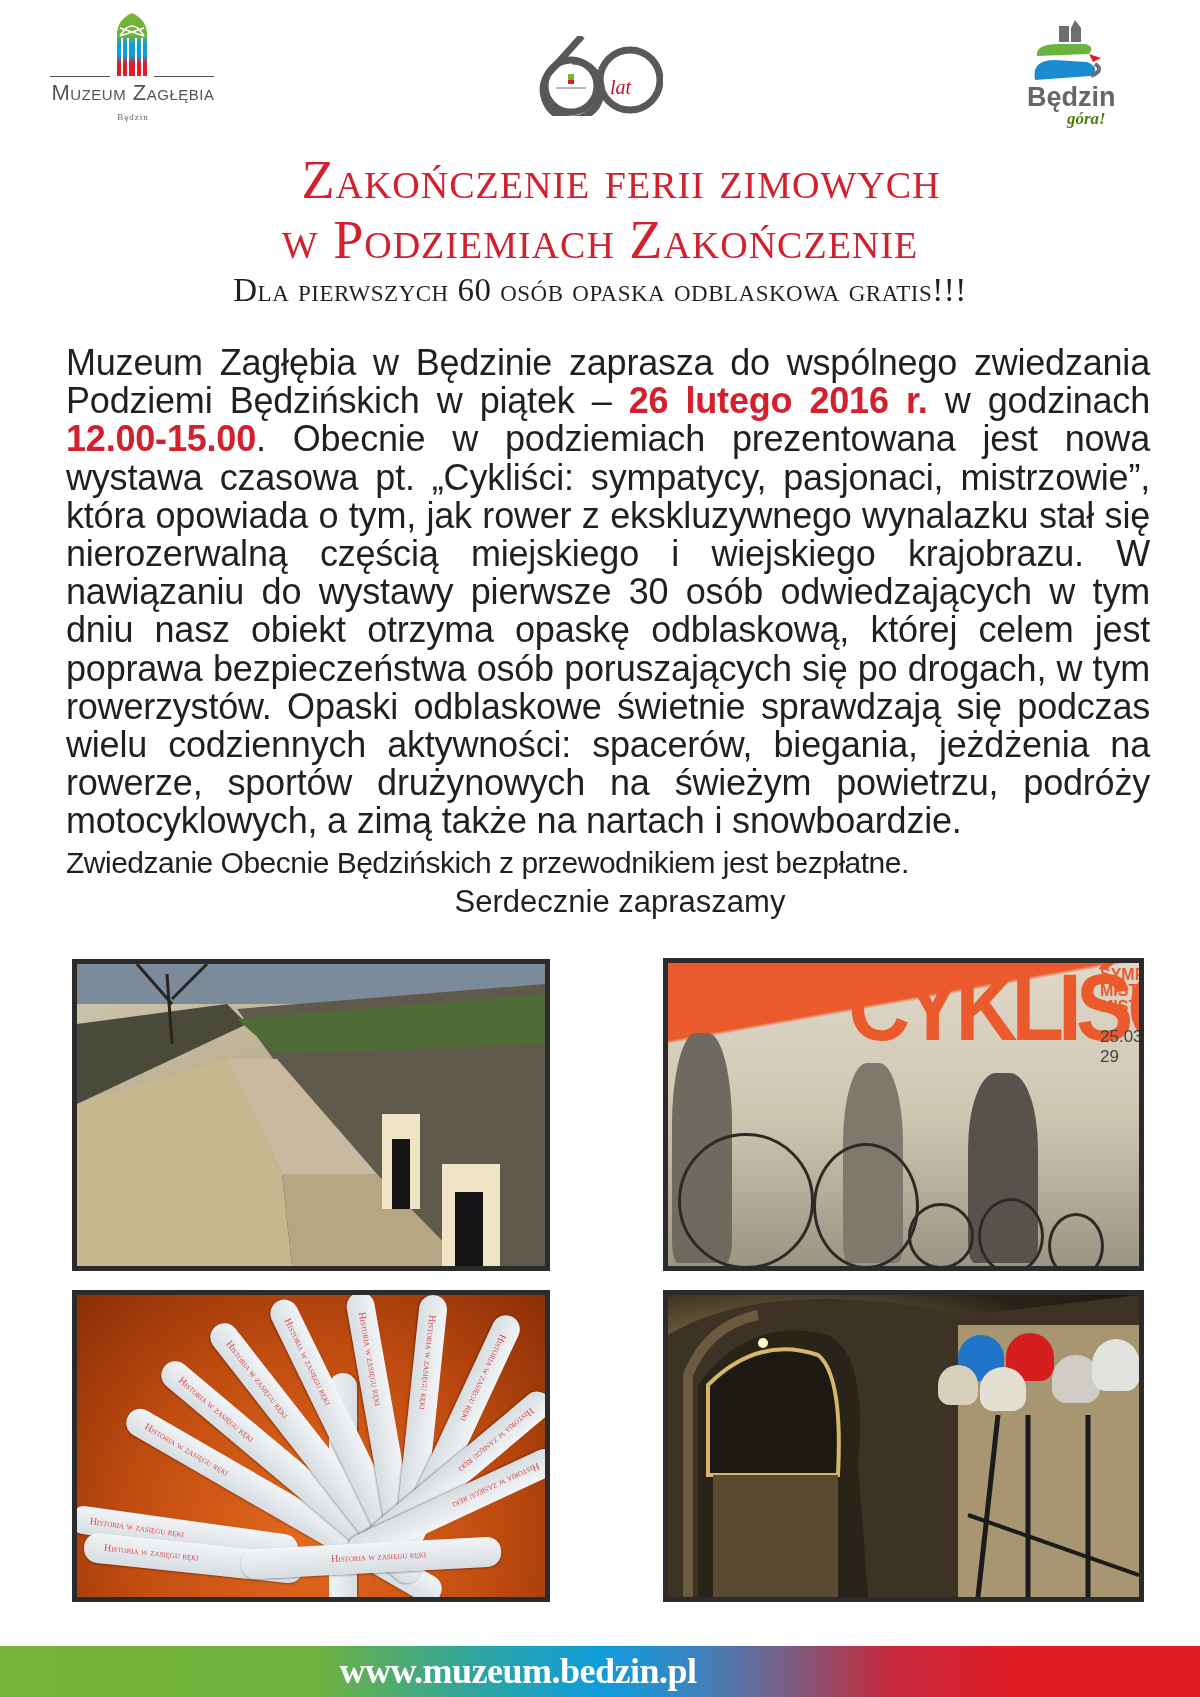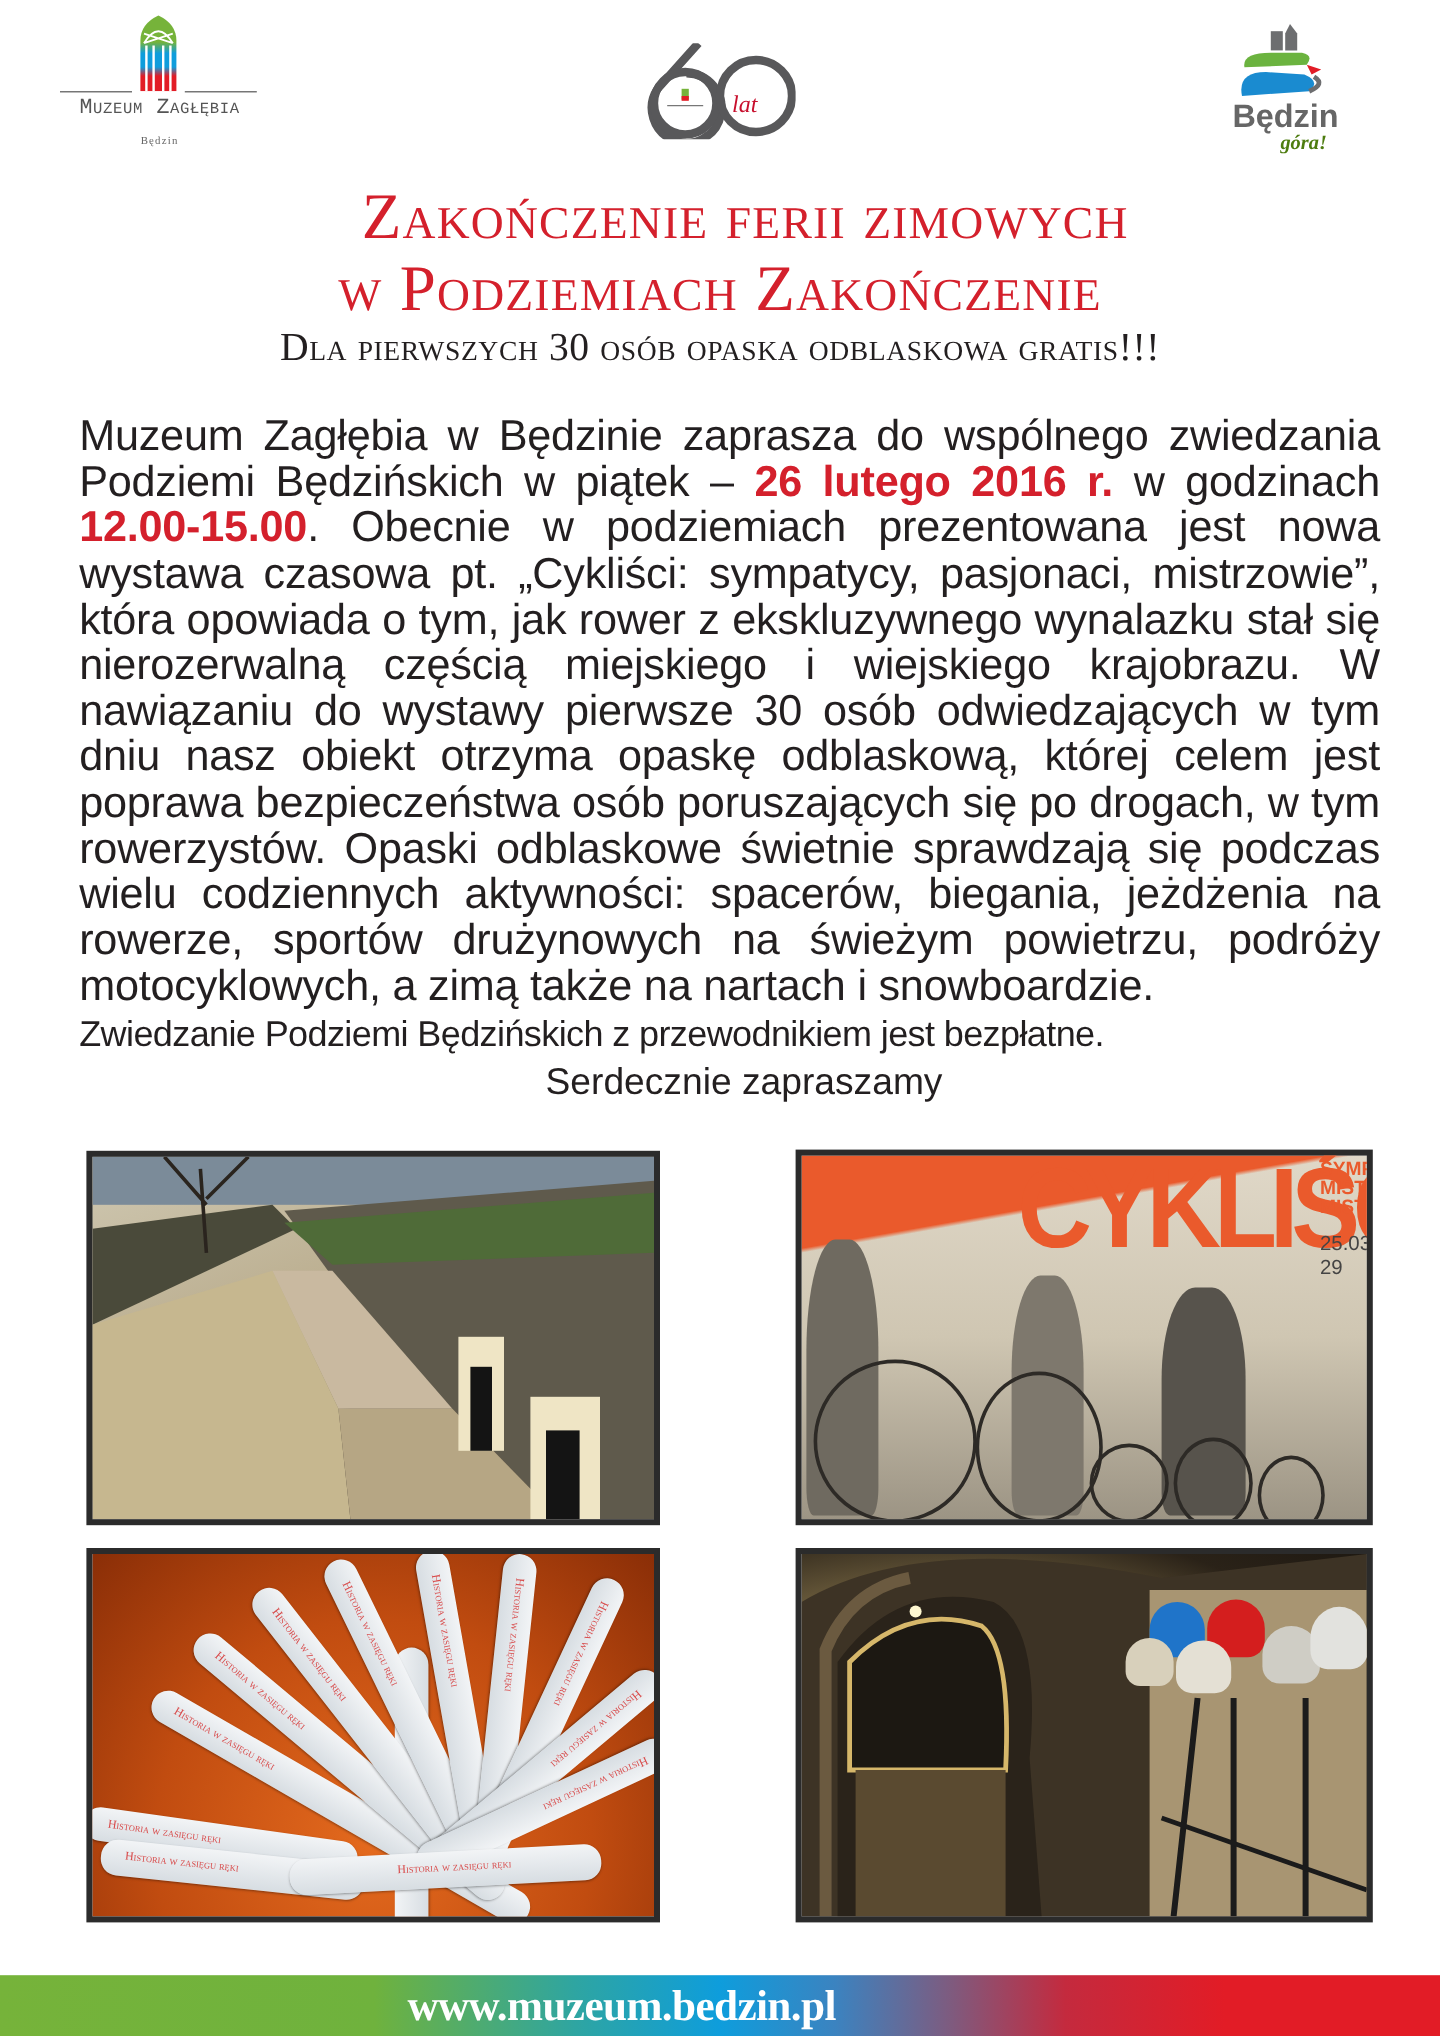--- a/index.html
+++ b/index.html
@@ -3,21 +3,21 @@
 <meta charset="utf-8">
 <style>
   html, body { margin:0; padding:0; background:#ffffff; }
   body { width:1200px; height:1697px; position:relative; overflow:hidden; font-family:"Liberation Sans", sans-serif; color:#231f20; }
   .abs { position:absolute; }
 
   
   .logo-left { left:38px; top:12px; width:190px; height:110px; }
   .logo-left .window { position:absolute; left:78px; top:0; width:32px; height:64px; }
   .logo-left .rule { position:absolute; top:64px; height:1px; background:#555; }
-  .logo-left .name { position:absolute; left:0; top:68px; width:190px; text-align:center; font-family:Liberation Mono, monospace; font-size:18px; color:#555; font-variant:small-caps; letter-spacing:0.5px; }
+  .logo-left .name { position:absolute; left:0; top:68px; width:190px; text-align:center; font-family:Liberation Sans, sans-serif; font-size:22px; color:#555; font-variant:small-caps; letter-spacing:0.5px; }
   .logo-left .city { position:absolute; left:0; top:100px; width:190px; text-align:center; font-family:"Liberation Serif", serif; font-size:9px; color:#666; letter-spacing:1px; }
 
   .logo-center { left:538px; top:36px; width:125px; height:80px; }
   .logo-center .lat { position:absolute; left:72px; top:40px; font-family:"Liberation Serif", serif; font-style:italic; font-size:20px; color:#c8102e; }
 
   .logo-right { left:1025px; top:18px; width:100px; height:110px; }
   .logo-right .bname { position:absolute; left:2px; top:64px; font-family:"Liberation Sans", sans-serif; font-weight:bold; font-size:27px; color:#666; }
   .logo-right .gora { position:absolute; left:42px; top:91px; font-family:"Liberation Serif", serif; font-style:italic; font-size:17px; color:#4d7c0f; font-weight:bold; }
 
   
@@ -105,24 +105,24 @@
     <path d="M10 62 Q6 42 30 42 L62 44 Q76 50 66 58 Z" fill="#1a8bd0"></path>
     <polygon points="64,36 76,40 68,44" fill="#e21c26"></polygon>
     <path d="M66 58 Q80 52 70 46" fill="none" stroke="#6d6e70" stroke-width="4"></path>
   </svg>
   <div class="bname">Będzin</div>
   <div class="gora">góra!</div>
 </div>
 
 <div class="abs title t1">Zakończenie ferii zimowych</div>
 <div class="abs title t2">w Podziemiach Zakończenie</div>
-<div class="abs subtitle">Dla pierwszych 30 osób opaska odblaskowa gratis!!!</div>
+<div class="abs subtitle">Dla pierwszych 60 osób opaska odblaskowa gratis!!!</div>
 
 <div class="abs body-text"><span>Muzeum Zagłębia w Będzinie zaprasza do wspólnego zwiedzania Podziemi Będzińskich w piątek – </span><span class="hl">26 lutego 2016 r.</span><span> w godzinach </span><span class="hl">12.00-15.00</span><span>. Obecnie w podziemiach prezentowana jest nowa wystawa czasowa pt. „Cykliści: sympatycy, pasjonaci, mistrzowie”, która opowiada o tym, jak rower z ekskluzywnego wynalazku stał się nierozerwalną częścią miejskiego i wiejskiego krajobrazu. W nawiązaniu do wystawy pierwsze 30 osób odwiedzających w tym dniu nasz obiekt otrzyma opaskę odblaskową, której celem jest poprawa bezpieczeństwa osób poruszających się po drogach, w tym rowerzystów. Opaski odblaskowe świetnie sprawdzają się podczas wielu codziennych aktywności: spacerów, biegania, jeżdżenia na rowerze, sportów drużynowych na świeżym powietrzu, podróży motocyklowych, a zimą także na nartach i snowboardzie.</span></div>
-<div class="abs free-line">Zwiedzanie Podziemi Będzińskich z przewodnikiem jest bezpłatne.</div>
+<div class="abs free-line">Zwiedzanie Obecnie Będzińskich z przewodnikiem jest bezpłatne.</div>
 <div class="abs closing">Serdecznie zapraszamy</div>
 
 <div class="abs photo p1">
   <svg width="468" height="302" viewBox="0 0 468 302" style="position:absolute;left:0;top:0;">
     <rect x="0" y="0" width="468" height="40" fill="#7b8b99"></rect>
     <polygon points="0,60 150,40 170,60 0,140" fill="#4a4a3a"></polygon>
     <polygon points="160,45 468,20 468,302 390,302 300,210 200,100" fill="#5f5a4c"></polygon>
     <polygon points="160,55 468,30 468,80 200,90" fill="#4f6b38"></polygon>
     <polygon points="150,95 200,95 300,210 205,210" fill="#c9b9a0"></polygon>
     <polygon points="0,140 150,95 205,210 215,302 0,302" fill="#c6b78f"></polygon>

